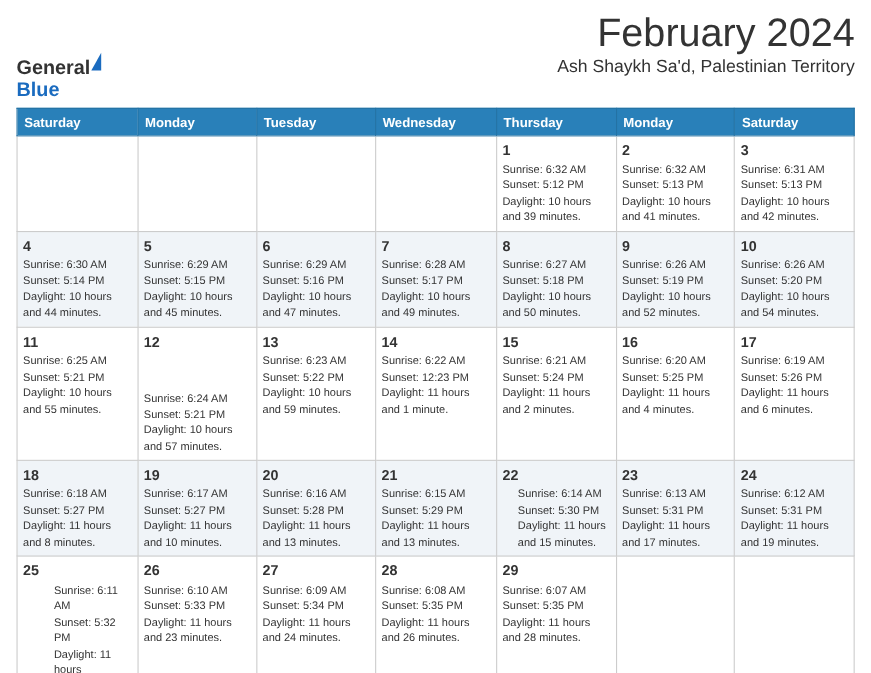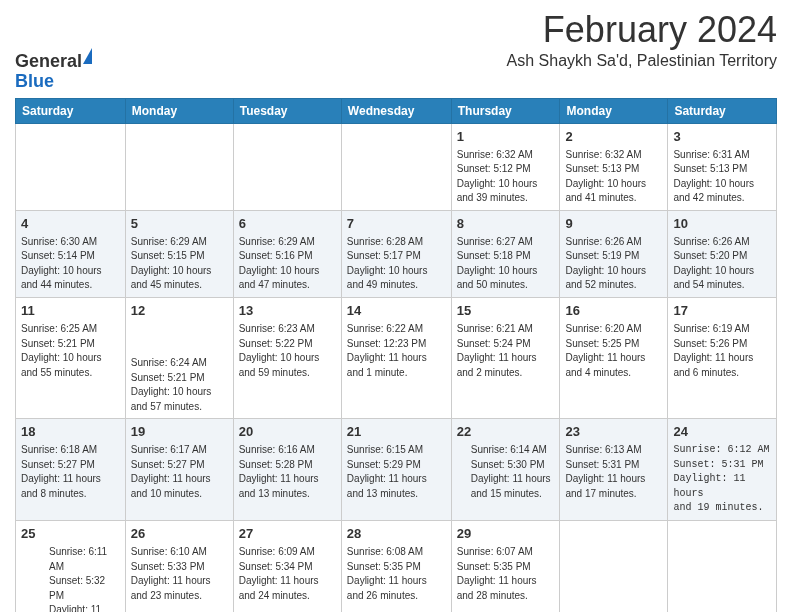--- a/index.html
+++ b/index.html
@@ -290,21 +290,21 @@
         </td>
         <td>
           <div class="day-number">23</div>
           <div class="day-info" style="white-space: pre-line;">Sunrise: 6:13 AM
 Sunset: 5:31 PM
 Daylight: 11 hours
 and 17 minutes.</div>
         </td>
         <td>
           <div class="day-number">24</div>
-          <div class="day-info" style="white-space: pre-line; font-family: Liberation Mono, monospace;">Sunrise: 6:12 AM
+          <div class="day-info" style="white-space: pre-line;">Sunrise: 6:12 AM
 Sunset: 5:31 PM
 Daylight: 11 hours
 and 19 minutes.</div>
         </td>
       </tr>
       <tr>
         <td>
           <div class="day-number">25</div>
           <div class="day-info" style="white-space: pre-line; margin-left: 28px;">Sunrise: 6:11 AM
 Sunset: 5:32 PM

